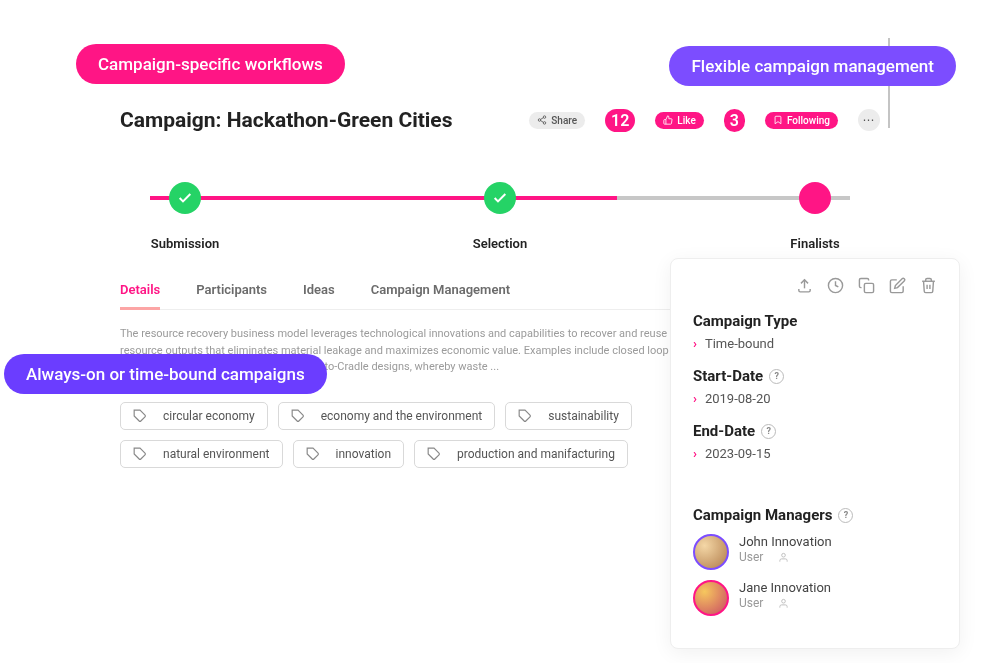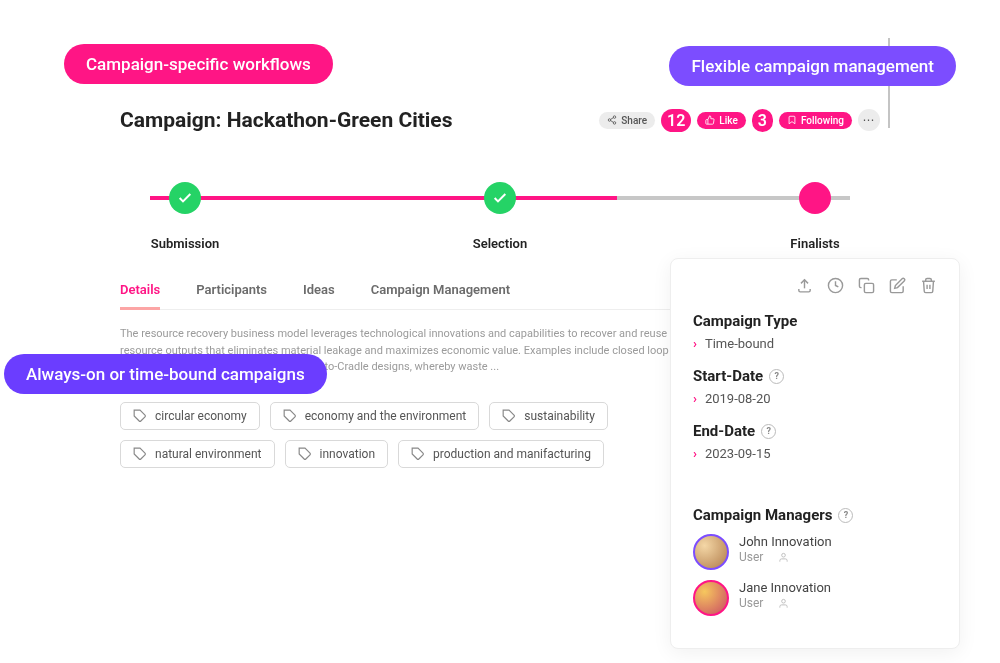--- a/index.html
+++ b/index.html
@@ -16,37 +16,37 @@
   
   .feature-pill {
     position: absolute;
     padding: 10px 22px;
     border-radius: 999px;
     color: #fff;
     font-size: 17px;
     font-weight: 500;
     z-index: 50;
   }
-  .pill-pink { background: #ff1585; top: 44px; left: 64px; }
+  .pill-pink { background: #ff1585; top: 44px; left: 76px; }
   .pill-purple-tr { background: #7c4dff; top: 46px; right: 44px; }
   .pill-purple-mid { background: #6b3dff; top: 354px; left: 4px; z-index:60; }
 
   
   .main {
     position: absolute;
     left: 120px;
     top: 108px;
     width: 760px;
   }
 
   
   .header-row { display: flex; justify-content: space-between; align-items: center; margin-bottom: 50px; }
   h1.title { font-size: 21px; font-weight: 700; color: #222; }
 
-  .header-actions { display: flex; align-items: center; gap: 6px; }
+  .header-actions { display: flex; align-items: center; gap: 20px; }
   .chip {
     display: inline-flex; align-items: center;
     border-radius: 999px; font-size: 10px; font-weight: 500;
     padding: 3px 8px; gap: 4px;
   }
   .chip-grey { background: #ececec; color: #555; }
   .chip-pink { background: #ff1585; color: #fff; }
   .count-badge {
     background: #ff1585; color: #fff; border-radius: 999px;
     font-size: 16px; padding: 2px 6px; font-weight: 600;
@@ -85,21 +85,21 @@
   
   .tabs { display:flex; gap:36px; border-bottom:1px solid #eee; margin-bottom:12px; }
   .tab { font-size:13px; color:#6b6b6b; font-weight:600; padding-bottom:10px; cursor:pointer; }
   .tab.active { color:#ff1585; border-bottom:3px solid #fca5a5; margin-bottom:-1px; }
 
   .desc { font-size:11px; color:#9b9b9b; line-height:1.5; width: 560px; padding-top:4px; }
 
   
   .tags { display:flex; flex-wrap:wrap; gap:10px; margin-top:26px; width:560px; }
   .tag {
-    display:inline-flex; align-items:center; gap:8px;
+    display:inline-flex; align-items:center; gap:16px;
     border:1px solid #d9d9d9; border-radius:5px;
     padding:6px 12px; font-size:12px; color:#555;
   }
   .tag svg { width:14px; height:14px; }
 
   
   .side-card {
     position:absolute; top:258px; left:670px; width:290px;
     background:#fff; border:1px solid #eee; border-radius:8px;
     box-shadow:0 4px 20px rgba(0,0,0,0.06);

